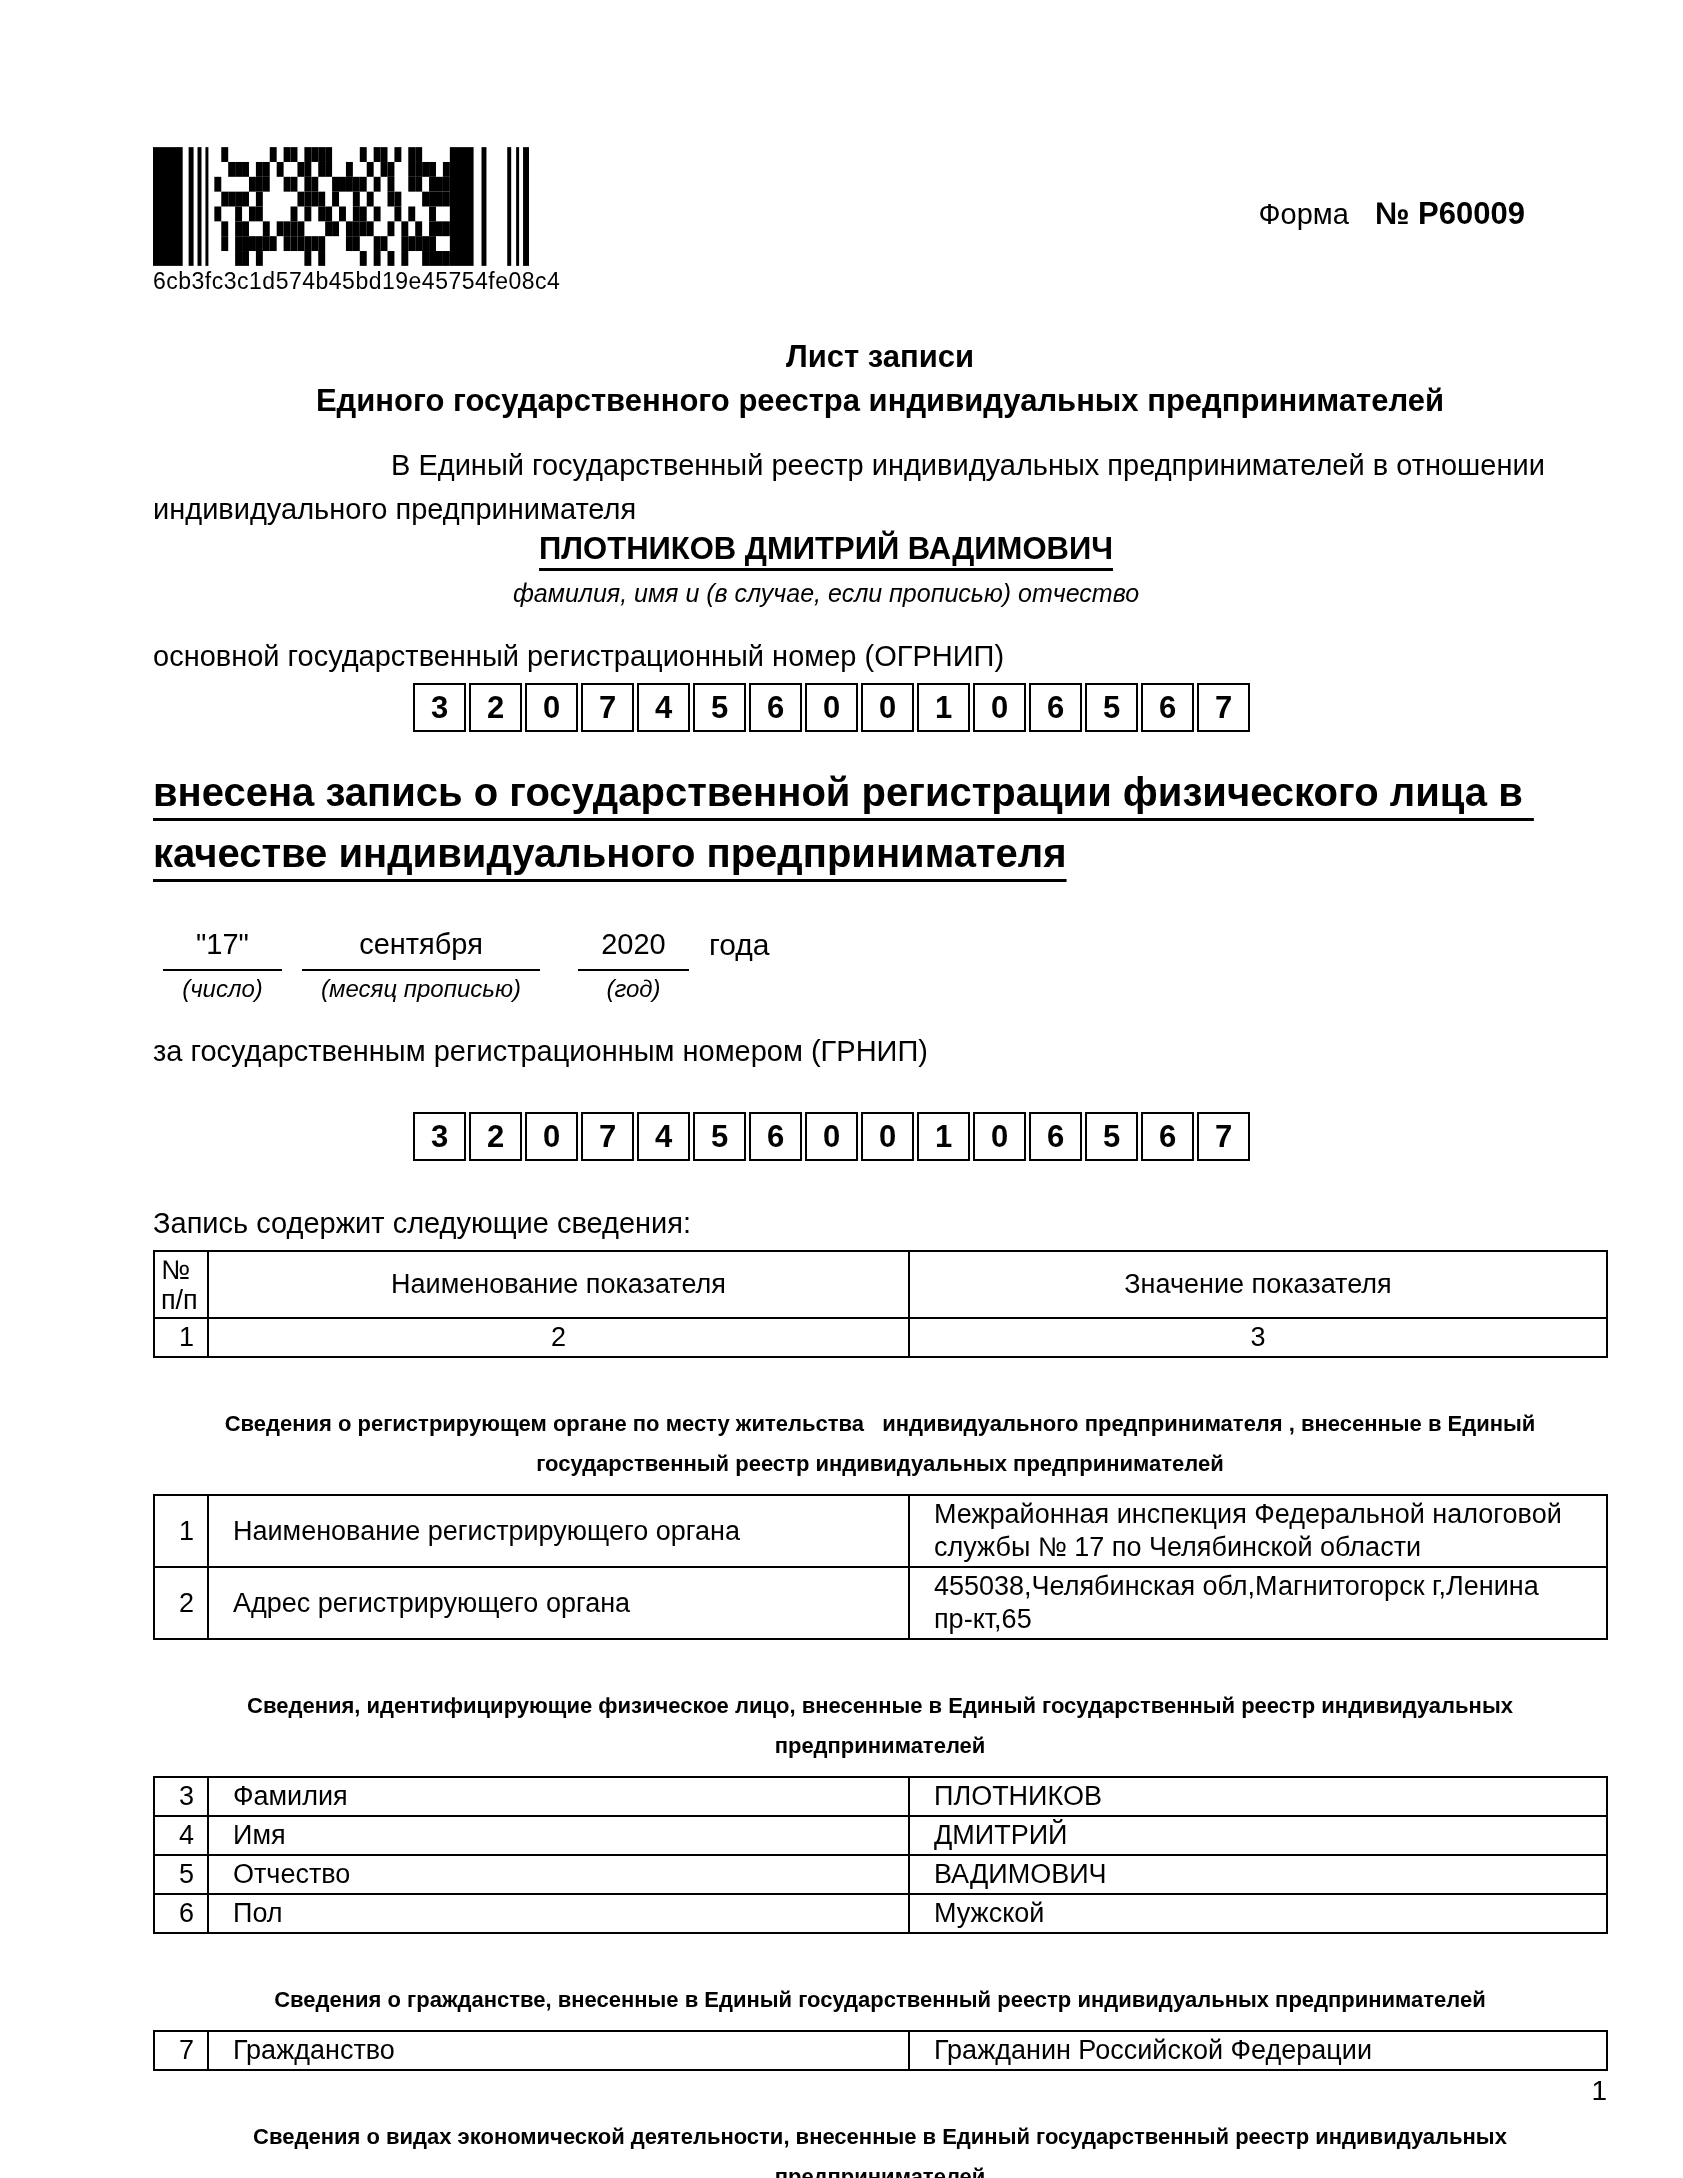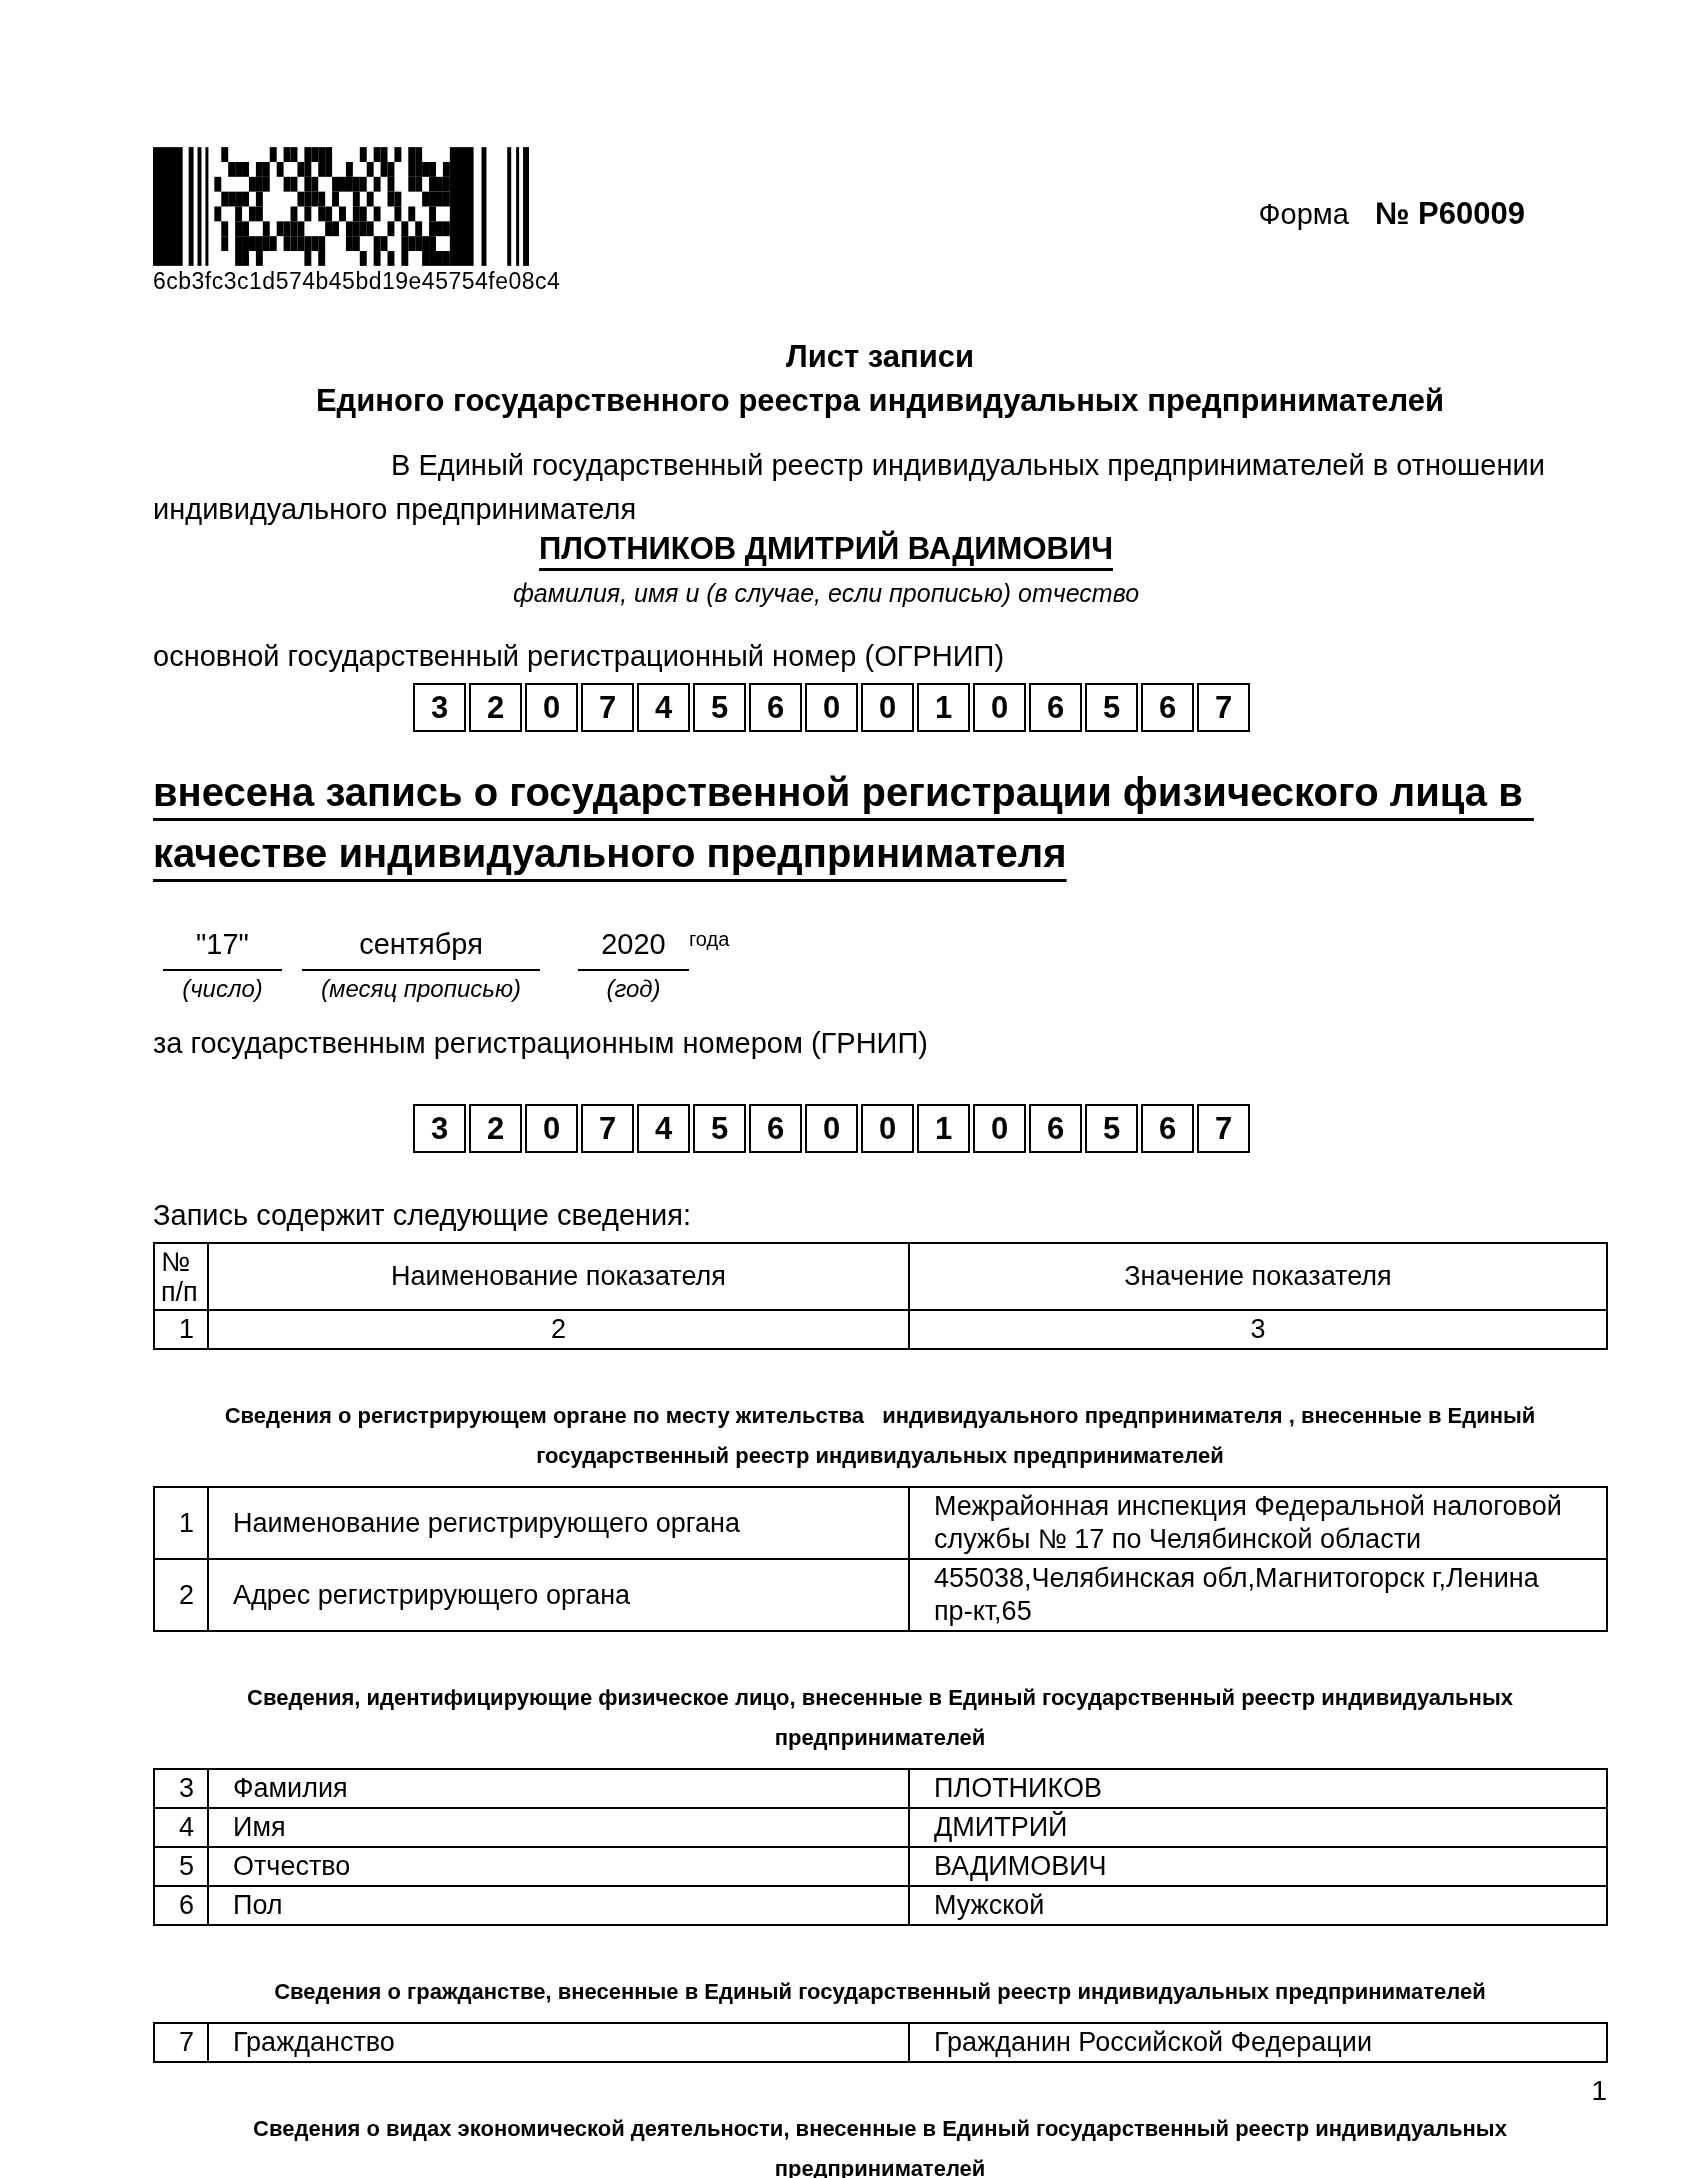--- a/index.html
+++ b/index.html
@@ -35,22 +35,22 @@
   }
   .statement{margin-top:30px;font-size:40px;font-weight:bold;line-height:61px;}
   .statement .u{text-decoration:underline;text-decoration-thickness:3px;text-underline-offset:12px;white-space:pre-wrap;}
   .date-row{display:flex;align-items:flex-start;margin-top:44px;margin-left:10px;}
   .fieldgroup{text-align:center;}
   .fieldgroup .fieldvalue{display:block;border-bottom:2px solid #000;font-size:29px;padding:0 8px 8px 8px;}
   .fieldgroup .fieldlabel{display:block;font-size:24px;font-style:italic;padding-top:4px;}
   .fg-day{min-width:119px;}
   .fg-month{min-width:238px;margin-left:20px;}
   .fg-year{min-width:111px;margin-left:38px;}
-  .year-suffix{font-size:20px;margin-left:0;padding-top:0;}
-  .grnip-label{font-size:29px;margin-top:24px;}
+  .year-suffix{font-size:30px;margin-left:20px;padding-top:0;}
+  .grnip-label{font-size:29px;margin-top:32px;}
   .digit-row-2{margin-top:44px;}
   .records-intro{font-size:29px;margin-top:46px;}
 
   
   table.doc{border-collapse:collapse;table-layout:fixed;width:1453px;margin-top:10px;}
   table.doc td{border:2px solid #000;font-size:27px;line-height:33px;padding:2px 24px;vertical-align:middle;overflow:hidden;}
   table.doc col.c-num{width:54px;}
   table.doc col.c-name{width:701px;}
   table.doc col.c-val{width:698px;}
   td.cell-num{text-align:center;padding:2px 4px;}

